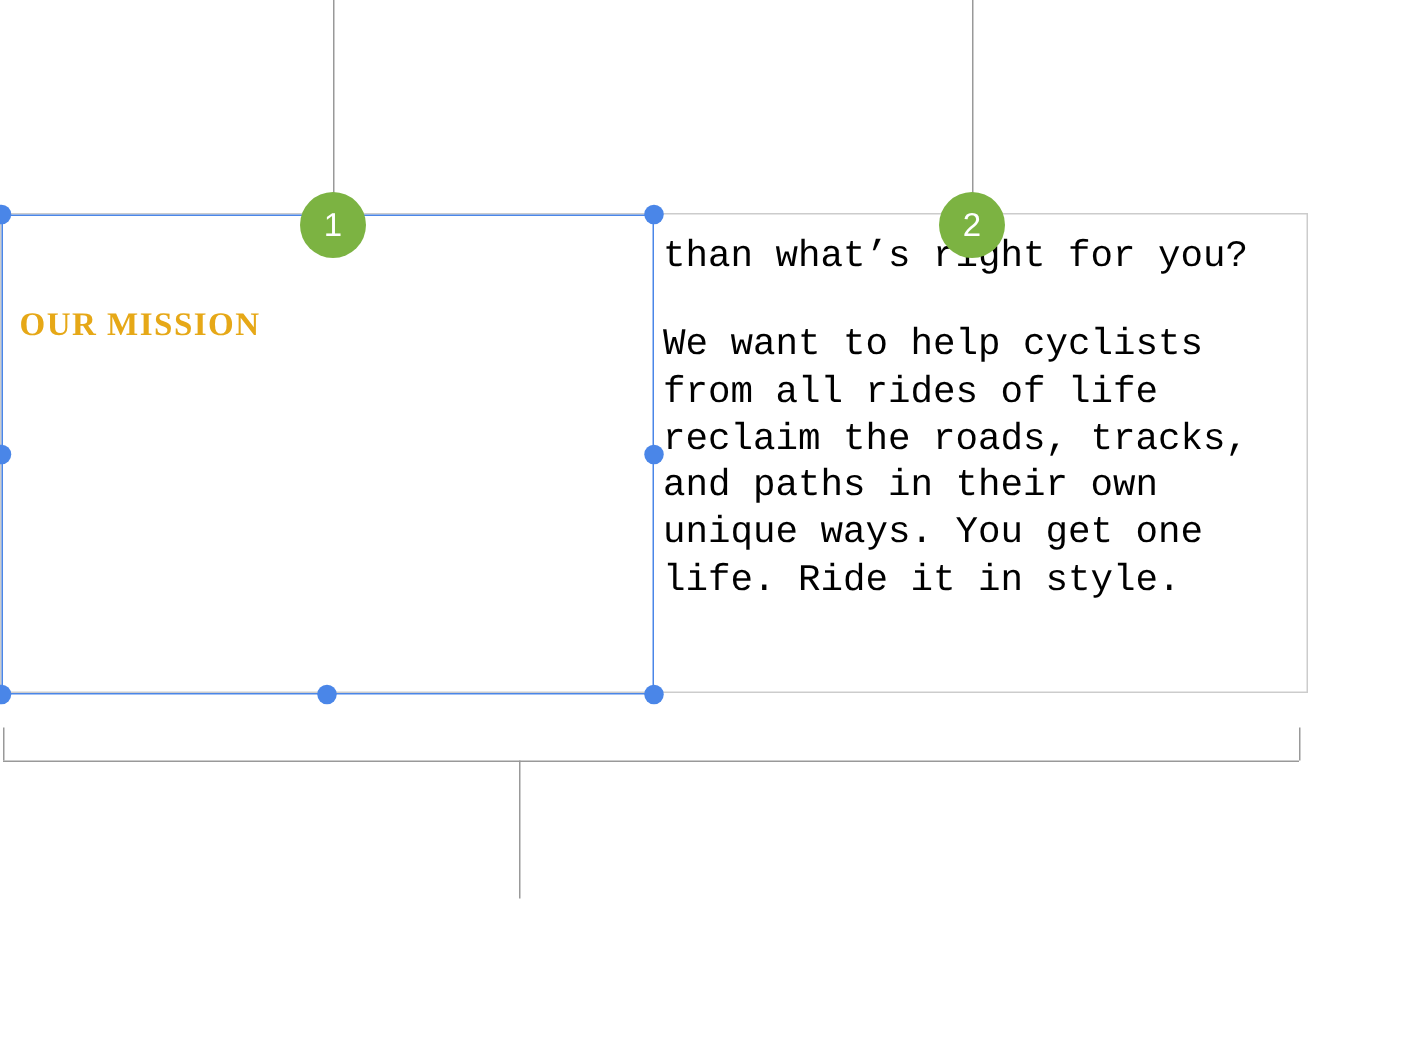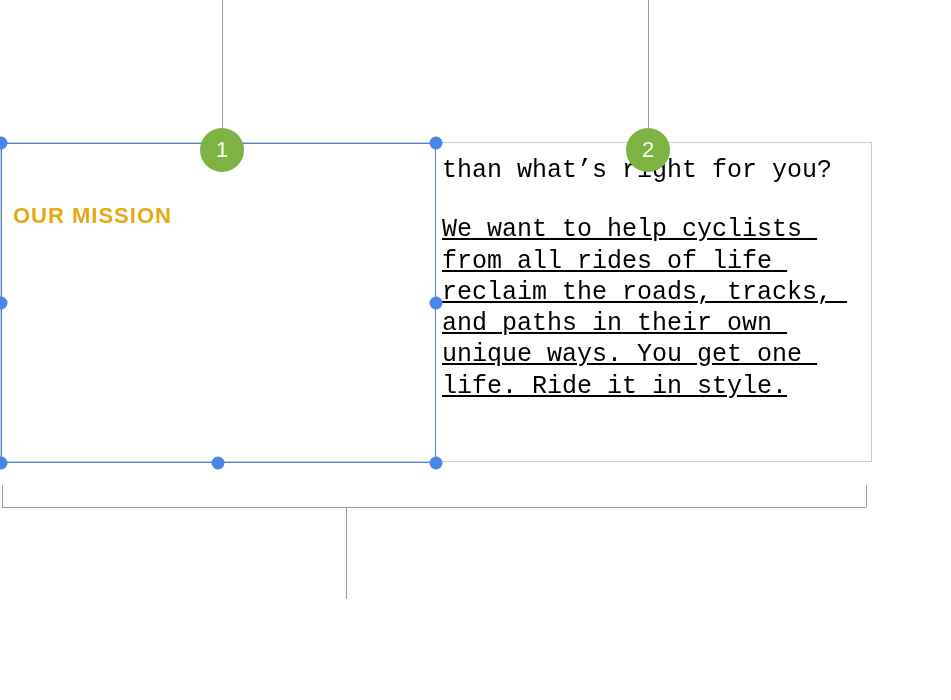--- a/index.html
+++ b/index.html
@@ -48,21 +48,21 @@
     .col-left {
       left: 0;
       width: 430px;
     }
     .col-right {
       left: 435px;
       width: 432px;
       padding-left: 6px;
     }
     .heading {
-      font-family: Liberation Sans, sans-serif;
+      font-family: Liberation Serif, serif;
       font-weight: 700;
       color: #e6a817;
       letter-spacing: 1px;
       font-size: 22px;
       margin-top: 48px;
       margin-bottom: 42px;
     }
     .body-text {
       font-family: "Courier New", Courier, monospace;
       font-size: 25px;
@@ -111,21 +111,21 @@
 <div class="callout-line-top" style="left:648px; top:0; height:142px;"></div>
 
 <div class="textbox-area">
 
   <div class="col col-left">
     <div class="heading">OUR MISSION</div>
   </div>
 
   <div class="col col-right">
     <div class="body-text">than what’s right for you?</div>
-    <div class="body-text" style="margin-top:28px;text-decoration:underline;">We want to help cyclists from all rides of life reclaim the roads, tracks, and paths in their own unique ways. You get one life. Ride it in style.</div>
+    <div class="body-text" style="margin-top:28px;">We want to help cyclists from all rides of life reclaim the roads, tracks, and paths in their own unique ways. You get one life. Ride it in style.</div>
   </div>
 
   <div class="selection-box" style="left:0; top:0; width:435px; height:320px;"></div>
 
   <div class="handle" style="left:0px; top:0px;"></div>
   <div class="handle" style="left:217px; top:0px;"></div>
   <div class="handle" style="left:435px; top:0px;"></div>
   <div class="handle" style="left:0px; top:160px;"></div>
   <div class="handle" style="left:435px; top:160px;"></div>
   <div class="handle" style="left:0px; top:320px;"></div>

